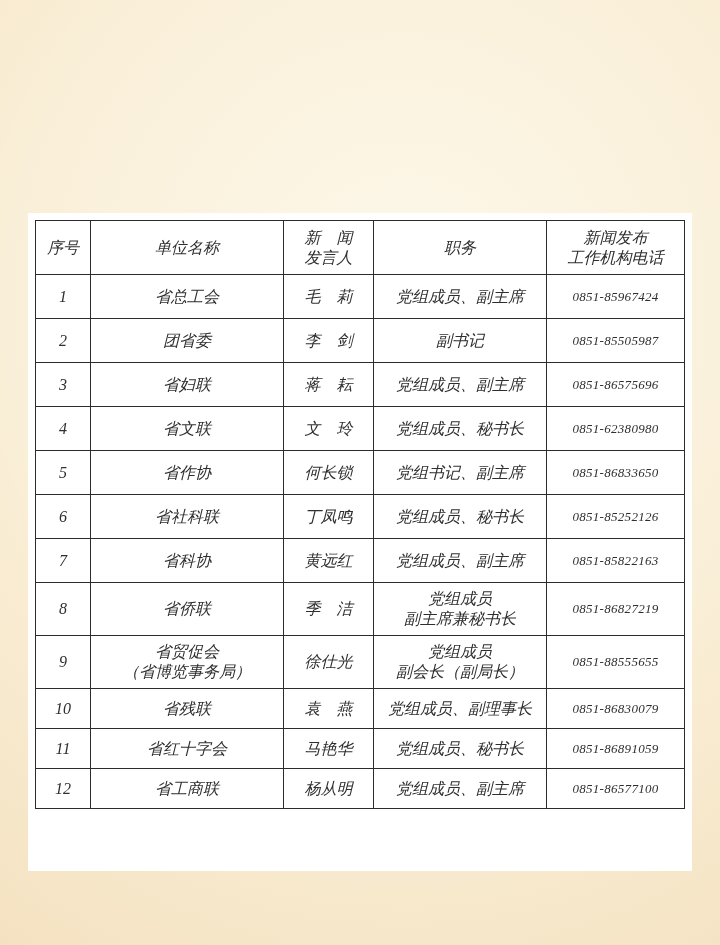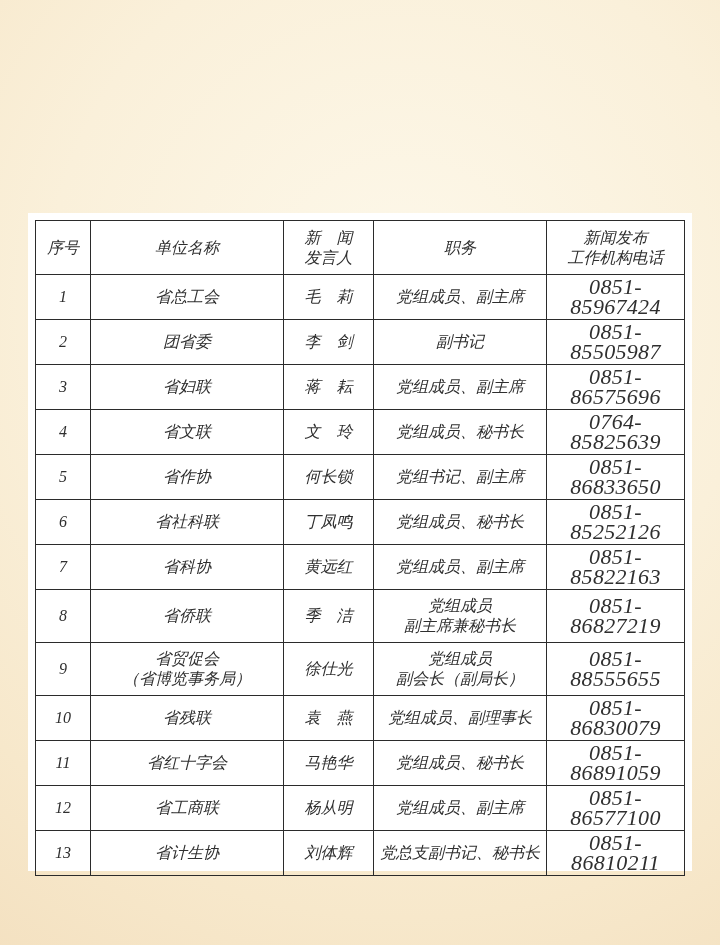--- a/index.html
+++ b/index.html
@@ -71,21 +71,21 @@
     font-weight: 400;
     padding: 2px 2px;
     overflow: hidden;
   }
 
   thead tr { height: 54px; }
   tbody tr { height: 44px; }
   tbody tr.tall { height: 53px; }
   tbody tr.short { height: 40px; }
 
-  td.phone { font-size: 22px; letter-spacing: 0.3px; }
+  td.phone { font-size: 13px; letter-spacing: 0.3px; }
 
   .col-no    { width: 55px;  }
   .col-unit  { width: 193px; }
   .col-name  { width: 90px;  }
   .col-pos   { width: 173px; }
   .col-phone { width: 138px; }
 </style>
 </head>
 <body>
 
@@ -132,21 +132,21 @@
           <td>省妇联</td>
           <td>蒋　耘</td>
           <td>党组成员、副主席</td>
           <td class="phone">0851-86575696</td>
         </tr>
         <tr>
           <td>4</td>
           <td>省文联</td>
           <td>文　玲</td>
           <td>党组成员、秘书长</td>
-          <td class="phone">0764-85825639</td>
+          <td class="phone">0851-62380980</td>
         </tr>
         <tr>
           <td>5</td>
           <td>省作协</td>
           <td>何长锁</td>
           <td>党组书记、副主席</td>
           <td class="phone">0851-86833650</td>
         </tr>
         <tr>
           <td>6</td>
@@ -193,24 +193,17 @@
           <td>党组成员、秘书长</td>
           <td class="phone">0851-86891059</td>
         </tr>
         <tr class="short">
           <td>12</td>
           <td>省工商联</td>
           <td>杨从明</td>
           <td>党组成员、副主席</td>
           <td class="phone">0851-86577100</td>
         </tr>
-        <tr class="short">
-          <td>13</td>
-          <td>省计生协</td>
-          <td>刘体辉</td>
-          <td>党总支副书记、秘书长</td>
-          <td class="phone">0851-86810211</td>
-        </tr>
       </tbody>
     </table>
   </div>
 
 </div>
 
 </body></html>

